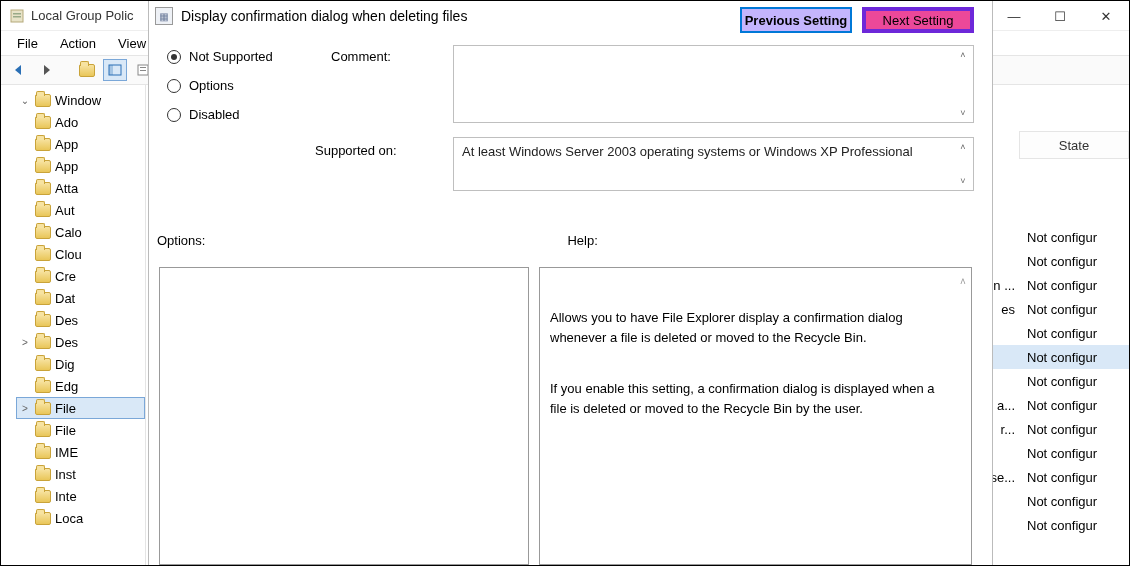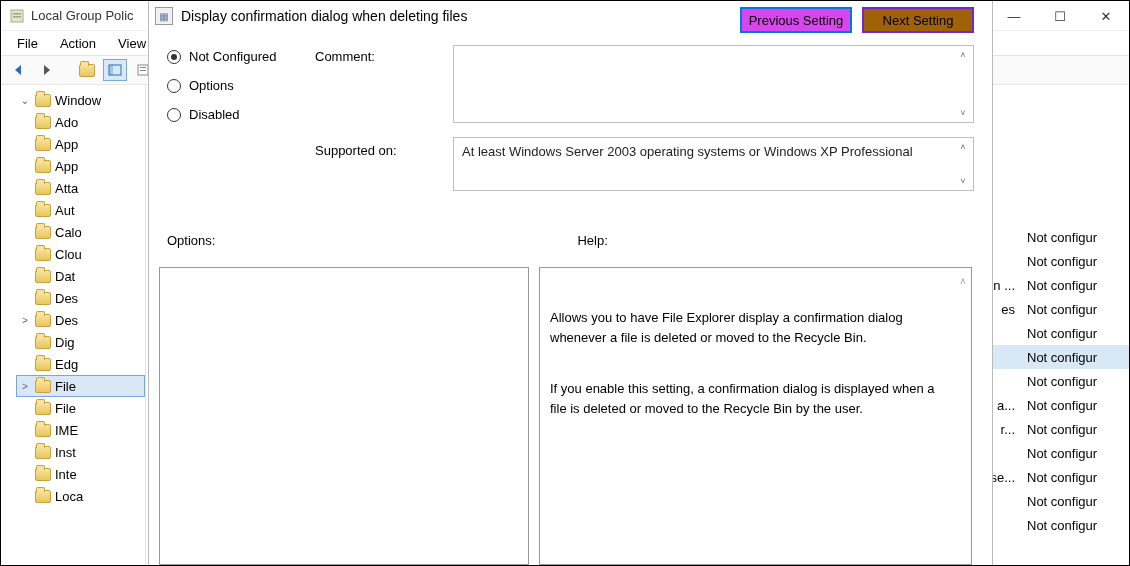--- a/index.html
+++ b/index.html
@@ -34,36 +34,36 @@
     .setting-tail { position:absolute; top: 140px; right: 110px; width: 40px; }
     .tail-row { height:24px; display:flex; align-items:center; justify-content:flex-end; padding-right: 4px; white-space:nowrap; overflow:hidden; }
     .tail-row.sel { background:#d9e8f7; }
 
     
     .dialog { position: absolute; left: 147px; top: 0; width: 845px; bottom: 0; background: #fff; border-left: 1px solid #bbb; border-right: 1px solid #bbb; }
     .dlg-titlebar { height: 30px; display:flex; align-items:center; padding-left: 6px; }
     .dlg-icon { width:18px; height:18px; border:1px solid #999; margin-right:8px; display:flex; align-items:center; justify-content:center; font-size:10px; color:#6a7a9a; background:#eef1f6; }
     .dlg-title { font-size: 14px; }
     .nav-btns { position:absolute; right: 18px; top: 6px; display:flex; gap: 10px; }
-    .nav-btn { width: 112px; height: 26px; border:2px solid #6d28d9; background:#a16207; display:flex; align-items:center; justify-content:center; }
-    .nav-btn.focused { border:2px solid #0078d7; background:#d946ef; }
+    .nav-btn { width: 112px; height: 26px; border:4px solid #6d28d9; background:#ec4899; display:flex; align-items:center; justify-content:center; }
+    .nav-btn.focused { border:2px solid #0078d7; background:#c4b5fd;font-weight:bold; }
 
     .dlg-body { padding: 14px 18px 0 18px; display:grid; grid-template-columns: 140px 130px 1fr; grid-template-rows: auto auto auto; column-gap: 8px; row-gap: 14px; }
     .radios { grid-column: 1; grid-row: 1 / span 3; display:flex; flex-direction:column; gap: 14px; padding-top: 4px; }
     .radio { display:flex; align-items:center; gap:8px; }
     .radio-circle { width:14px; height:14px; border-radius:50%; border:1.5px solid #333; display:flex; align-items:center; justify-content:center; }
     .radio-circle.checked::after { content:""; width:6px; height:6px; background:#333; border-radius:50%; }
-    .lbl-comment { grid-column: 2; grid-row: 1; padding-top: 4px; }
+    .lbl-comment { grid-column: 2; grid-row: 1; padding-top: 4px; margin-left: 16px; }
     .comment-box { grid-column: 3; grid-row: 1; height: 78px; border:1px solid #bfbfbf; position:relative; background:#fff; }
     .lbl-support { grid-column: 2; grid-row: 2; padding-top: 6px; }
     .support-box { grid-column: 3; grid-row: 2; height: 54px; border:1px solid #bfbfbf; padding: 6px 24px 6px 8px; background:#fff; position:relative; color:#222; }
     .spin { position:absolute; right:2px; width:16px; display:flex; flex-direction:column; }
     .spin span { height:14px; display:flex; align-items:center; justify-content:center; font-size:9px; color:#666; }
 
-    .labels-row { position:absolute; left: 18px; top: 232px; display:flex; gap: 362px; }
+    .labels-row { position:absolute; left: 8px; top: 232px; display:flex; gap: 362px; }
     .panels { position:absolute; left: 10px; right: 20px; top: 266px; bottom: 0; display:flex; gap: 10px; }
     .options-panel { width: 370px; border:1px solid #999; background:#fff; }
     .help-panel { flex:1; border:1px solid #999; background:#fff; padding: 8px 22px 8px 10px; line-height: 1.5; overflow:hidden; position:relative; }
     .help-panel p { margin-bottom: 14px; margin-top: 32px; }
     .scroll-stub { position:absolute; right:3px; top:6px; width:8px; height:10px; color:#999; font-size:10px; }
   </style>
 </head>
 <body>
 
 <div class="bg-window">
@@ -158,20 +158,25 @@
             <span>Calo</span>
           </li>
           <li>
             <span class="expander"></span>
             <span class="folder-icon"></span>
             <span>Clou</span>
           </li>
           <li>
             <span class="expander"></span>
             <span class="folder-icon"></span>
+            <span>Cre</span>
+          </li>
+          <li>
+            <span class="expander"></span>
+            <span class="folder-icon"></span>
             <span>Dat</span>
           </li>
           <li>
             <span class="expander"></span>
             <span class="folder-icon"></span>
             <span>Des</span>
           </li>
           <li>
             <span class="expander">&gt;</span>
             <span class="folder-icon"></span>
@@ -213,20 +218,23 @@
             <span>Inte</span>
           </li>
           <li>
             <span class="expander"></span>
             <span class="folder-icon"></span>
             <span>Loca</span>
           </li>
         </ul>
     </div>
     <div class="right-panel">
+      <div class="list-header">
+          <span>State</span>
+        </div>
       <div class="setting-tail" id="tail-col">
           <div class="tail-row"></div>
           <div class="tail-row"></div>
           <div class="tail-row">n ...</div>
           <div class="tail-row">es</div>
           <div class="tail-row"></div>
           <div class="tail-row sel"></div>
           <div class="tail-row"></div>
           <div class="tail-row">a...</div>
           <div class="tail-row">r...</div>
@@ -265,21 +273,21 @@
       <div class="nav-btn">
           <span>Next Setting</span>
         </div>
     </div>
   </div>
 
   <div class="dlg-body">
     <div class="radios">
       <label class="radio">
           <span class="radio-circle checked"></span>
-          <span>Not Configured</span>
+          <span>Not Supported</span>
         </label>
       <label class="radio">
           <span class="radio-circle"></span>
           <span>Options</span>
         </label>
       <label class="radio">
           <span class="radio-circle"></span>
           <span>Disabled</span>
         </label>
     </div>

